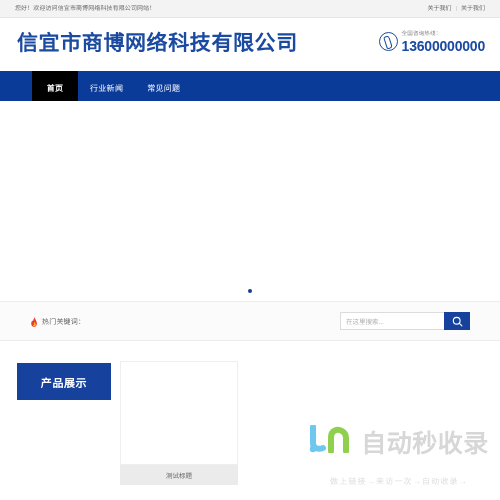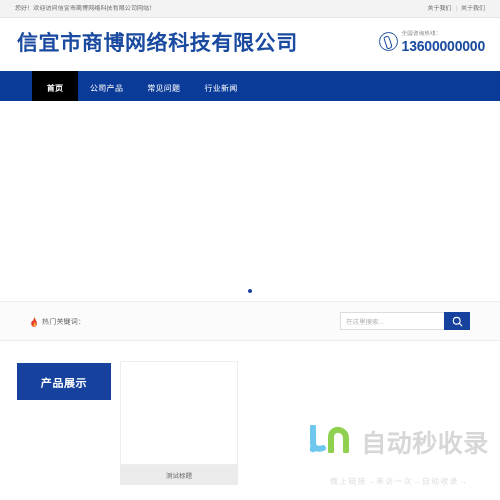--- a/index.html
+++ b/index.html
@@ -394,23 +394,22 @@
           <span class="hotline-label">全国咨询热线：</span>
           <span class="hotline-number">13600000000</span>
         </span>
       </div>
     </div>
   </div>
 
   <nav class="nav">
     <div class="nav-inner">
       <a class="nav-item active" href="#">首页</a>
-      <a class="nav-item" href="#">公司产品</a>
+      <a class="nav-item" href="#">行业新闻</a>
       <a class="nav-item" href="#">常见问题</a>
-      <a class="nav-item" href="#">行业新闻</a>
     </div>
   </nav>
 
   <div class="banner">
     <div class="banner-dots">
       <span class="banner-dot active"></span>
     </div>
   </div>
 
   <div class="keyband">

